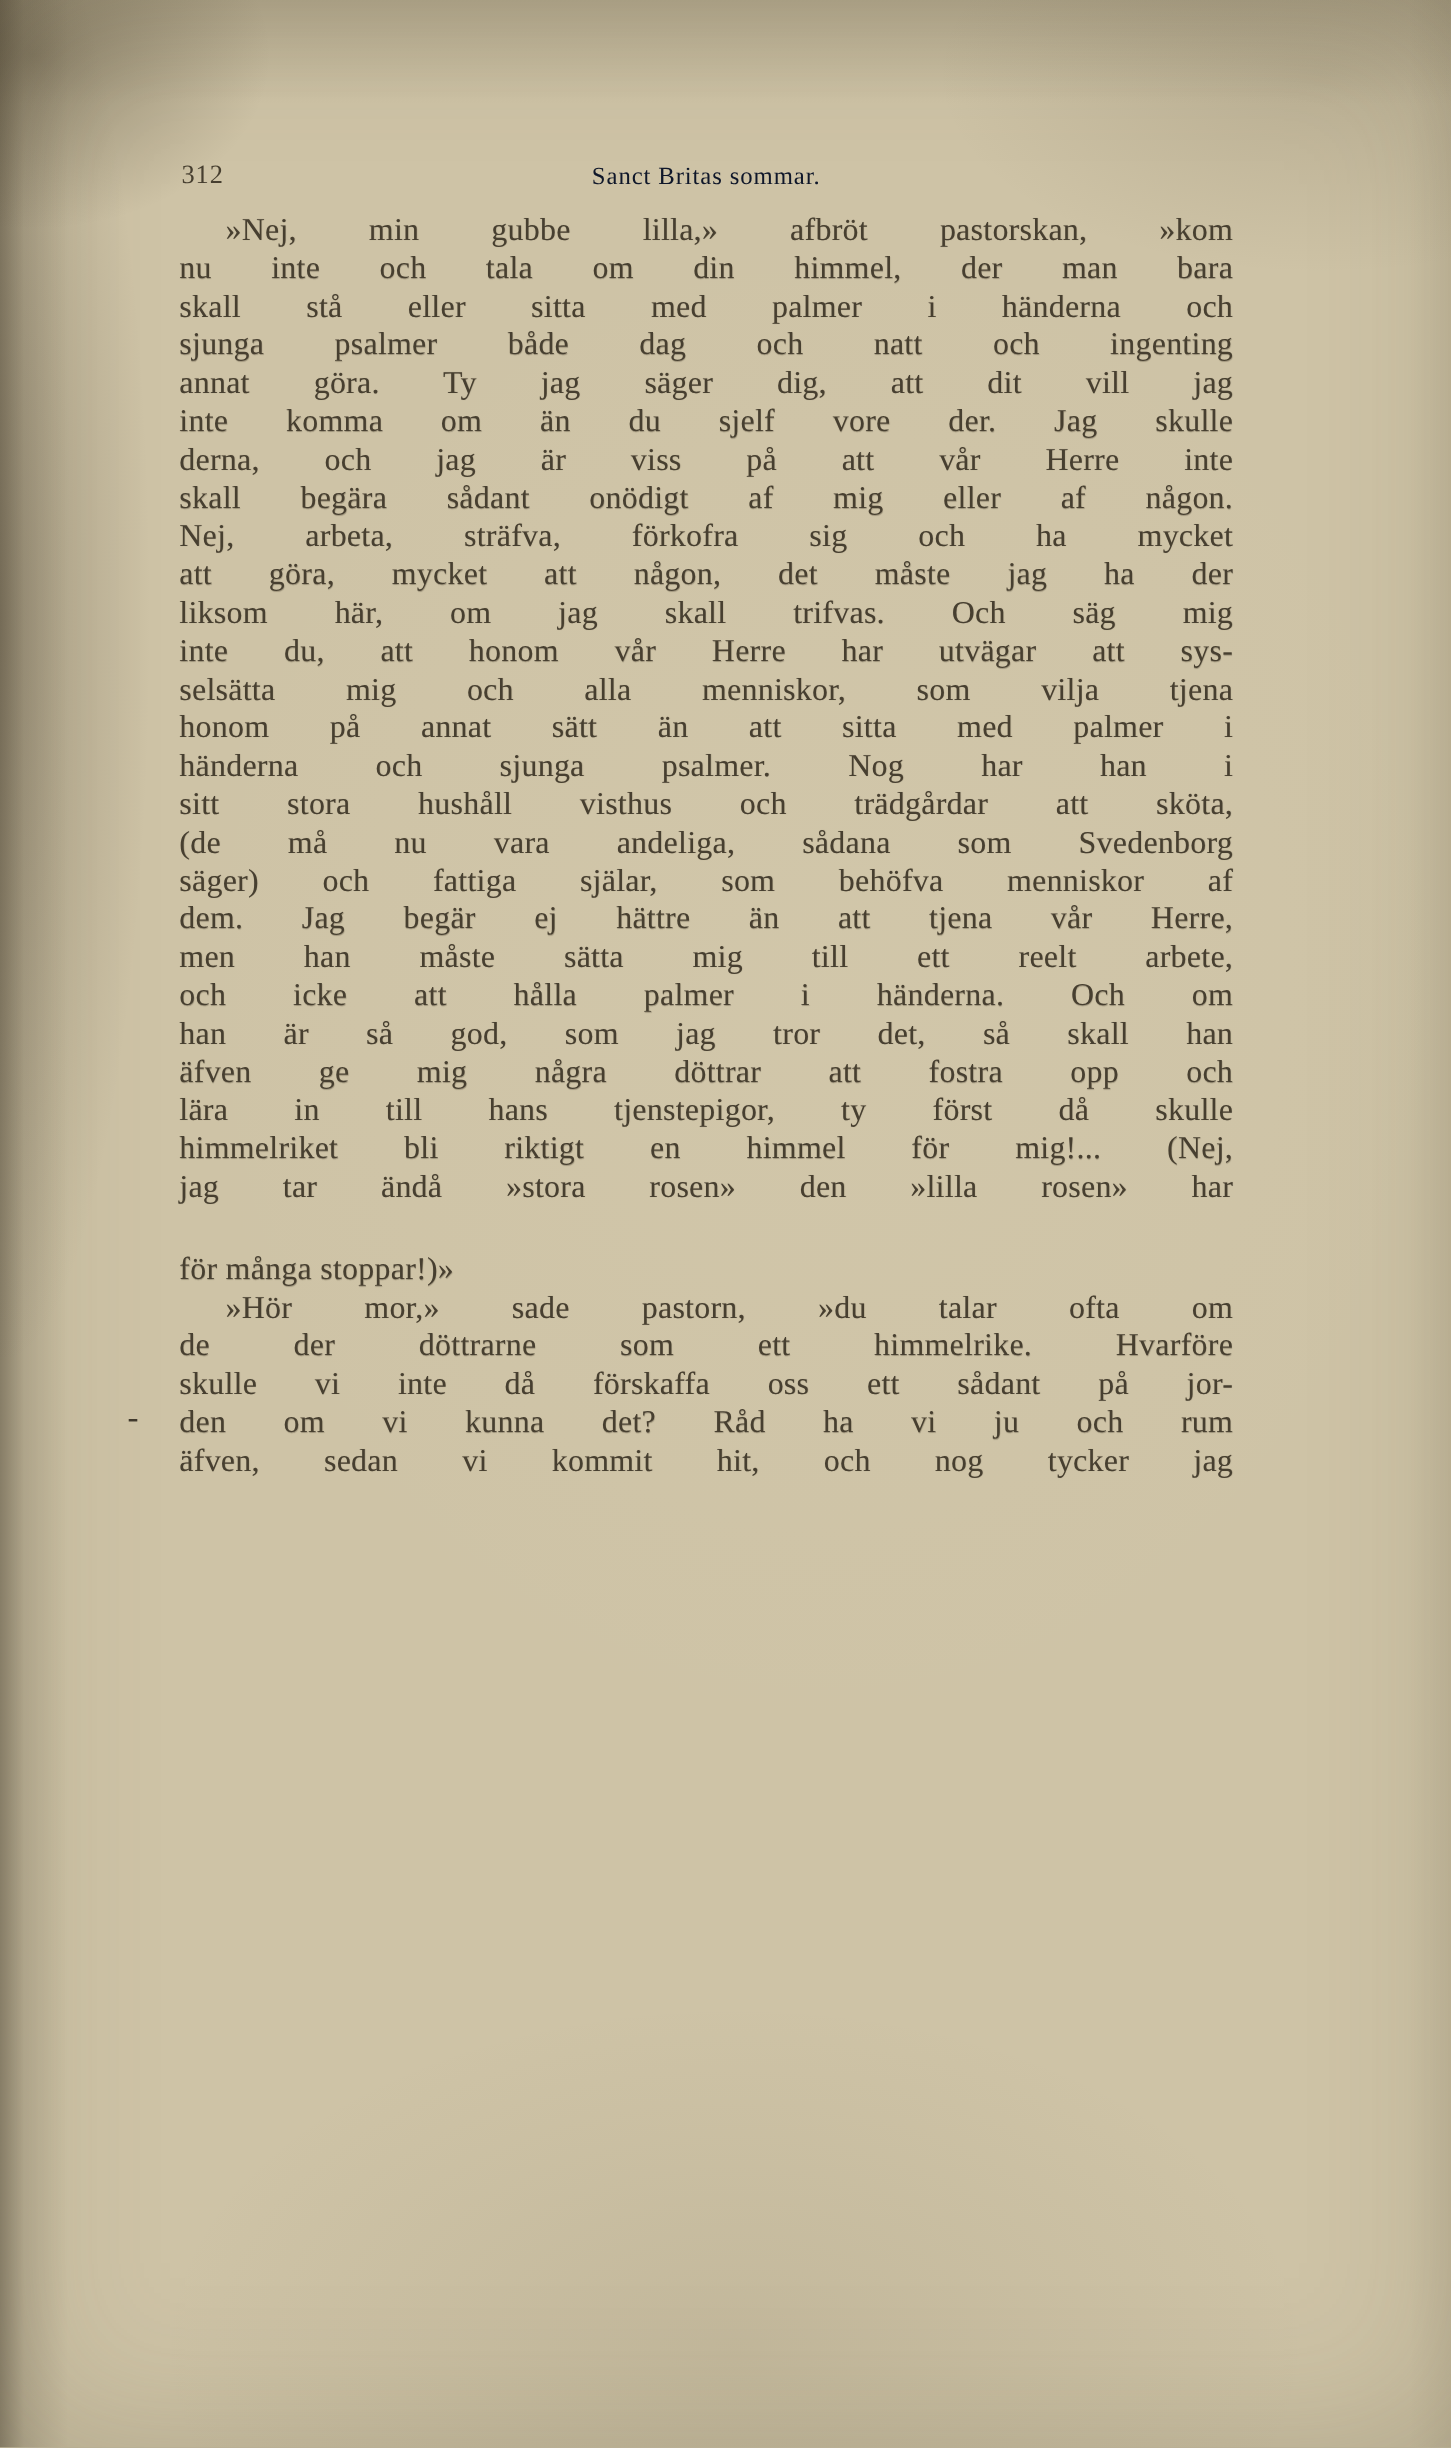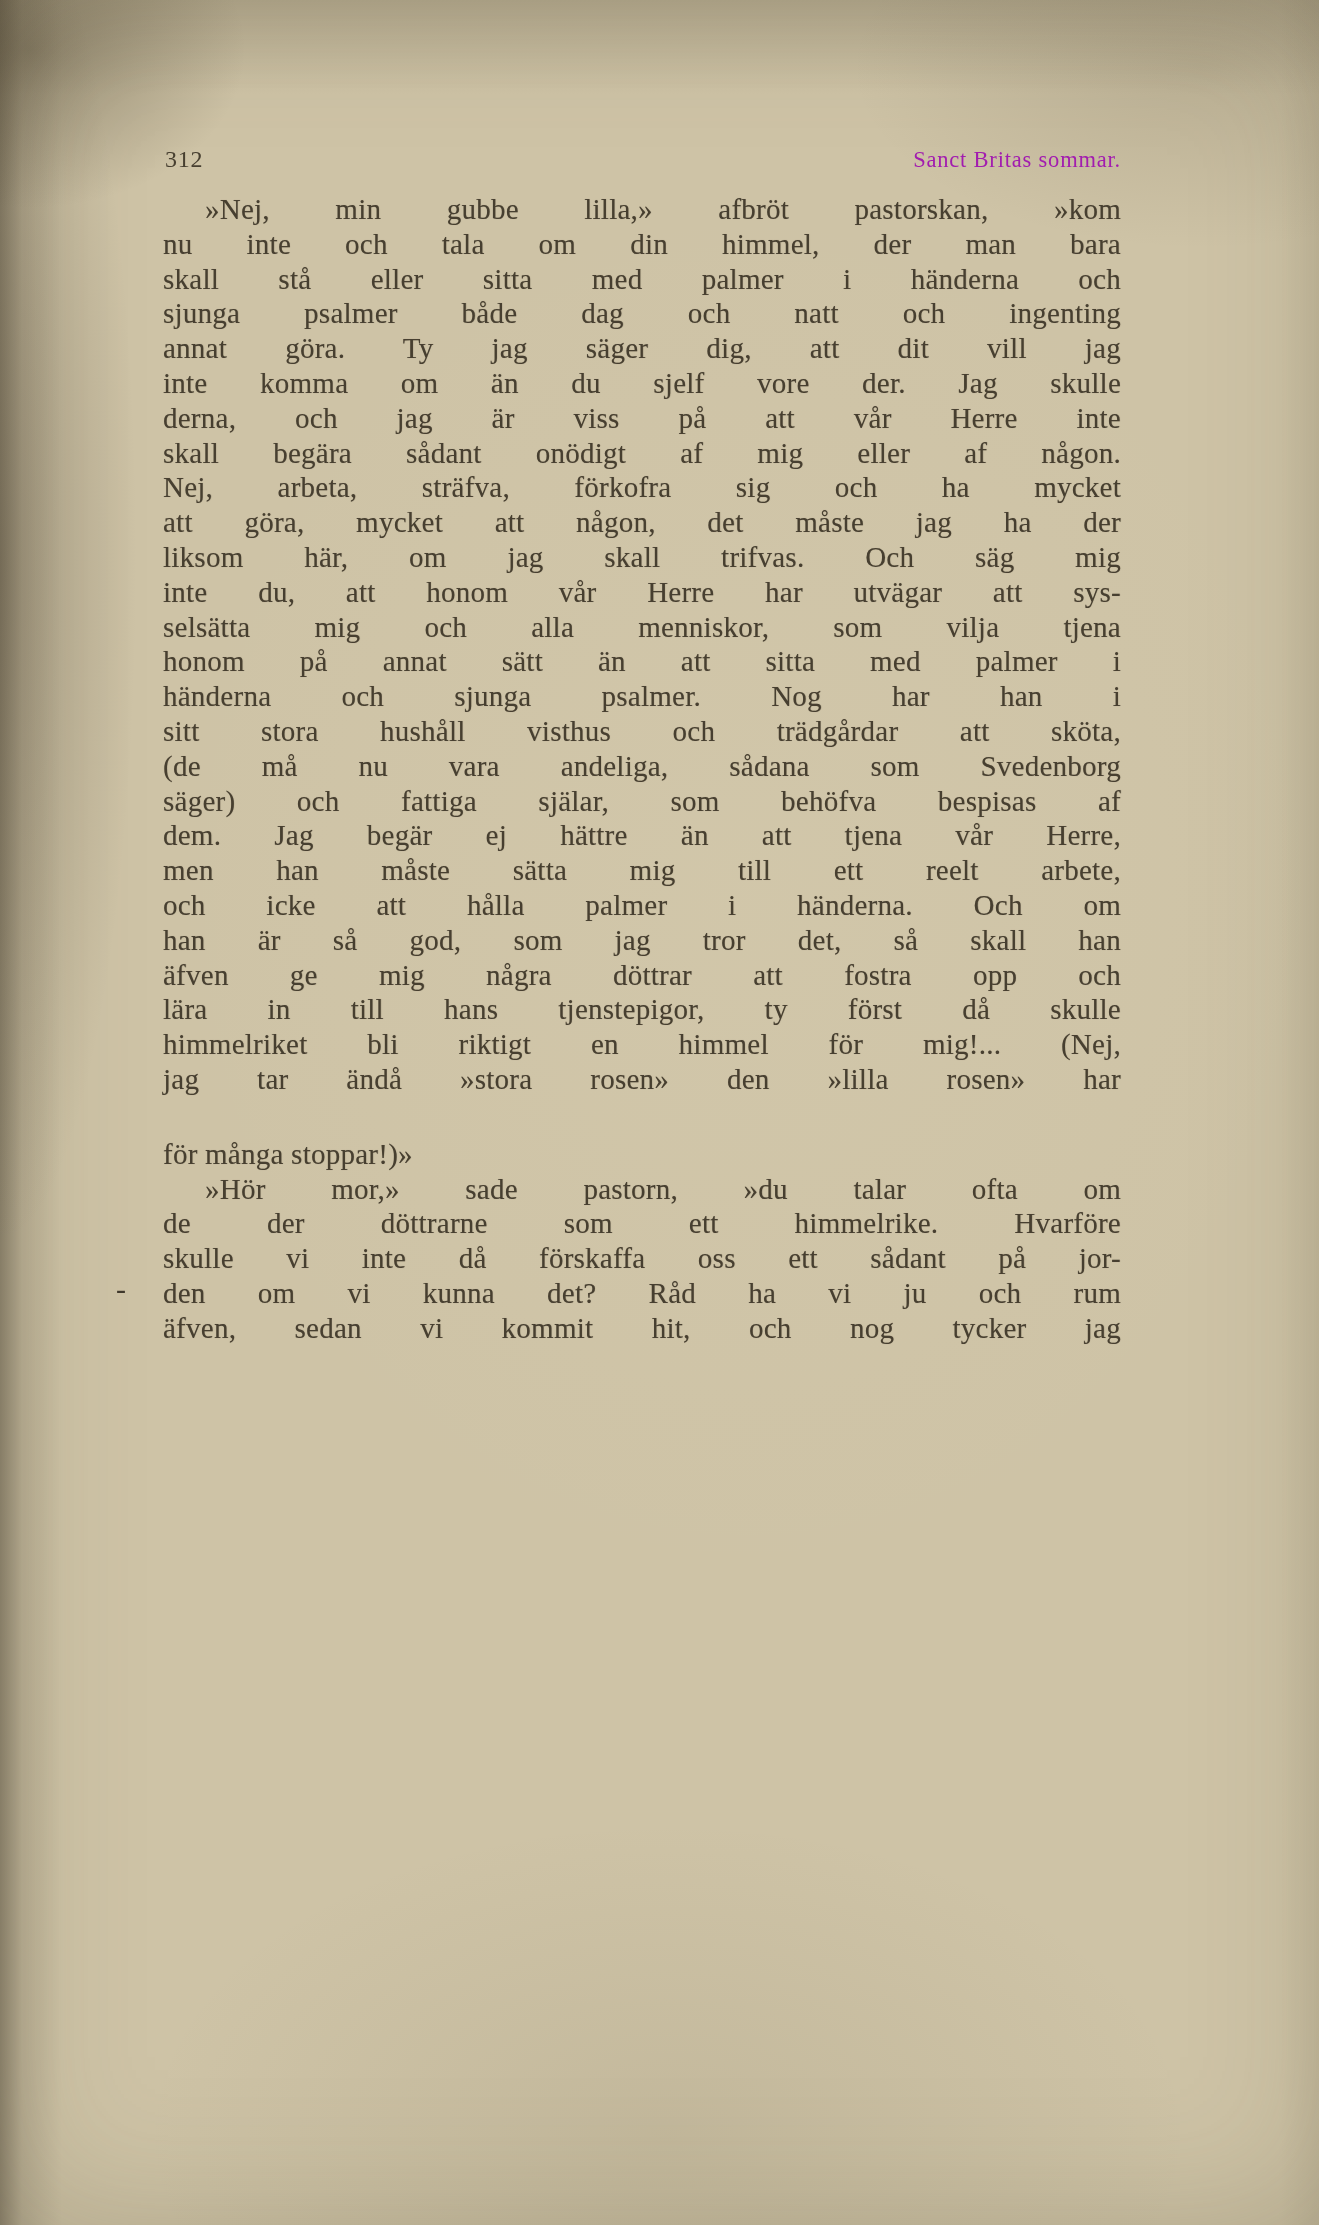--- a/index.html
+++ b/index.html
@@ -45,23 +45,23 @@
   .pagenum {
     position: absolute;
     left: 2px;
     top: 0;
   }
   .runtitle {
     position: absolute;
     left: 0;
     right: 0;
     top: 1px;
-    text-align: right;
+    text-align: center;
     font-size: 22.5px;
-    color: #a21caf;
+    color: #0f172a;
   }
   .textblock {
     position: absolute;
     top: 192px;
     left: 163px;
     width: 958px;
     font-size: 29px;
     line-height: 34.8px;
     letter-spacing: 0.25px;
     text-shadow: 0.3px 0.4px 0.7px rgba(58, 49, 34, 0.33);
@@ -108,21 +108,21 @@
       <div class="line">skall begära sådant onödigt af mig eller af någon.</div>
       <div class="line">Nej, arbeta, sträfva, förkofra sig och ha mycket</div>
       <div class="line">att göra, mycket att någon, det måste jag ha der</div>
       <div class="line">liksom här, om jag skall trifvas. Och säg mig</div>
       <div class="line">inte du, att honom vår Herre har utvägar att sys-</div>
       <div class="line">selsätta mig och alla menniskor, som vilja tjena</div>
       <div class="line">honom på annat sätt än att sitta med palmer i</div>
       <div class="line">händerna och sjunga psalmer. Nog har han i</div>
       <div class="line">sitt stora hushåll visthus och trädgårdar att sköta,</div>
       <div class="line">(de må nu vara andeliga, sådana som Svedenborg</div>
-      <div class="line">säger) och fattiga själar, som behöfva bespisas af</div>
+      <div class="line">säger) och fattiga själar, som behöfva menniskor af</div>
       <div class="line">dem. Jag begär ej hättre än att tjena vår Herre,</div>
       <div class="line">men han måste sätta mig till ett reelt arbete,</div>
       <div class="line">och icke att hålla palmer i händerna. Och om</div>
       <div class="line">han är så god, som jag tror det, så skall han</div>
       <div class="line">äfven ge mig några döttrar att fostra opp och</div>
       <div class="line">lära in till hans tjenstepigor, ty först då skulle</div>
       <div class="line">himmelriket bli riktigt en himmel för mig!... (Nej,</div>
       <div class="line">jag tar ändå »stora rosen» den »lilla rosen» har</div>
       <div class="line end">för många stoppar!)»</div>
       <div class="line indent">»Hör mor,» sade pastorn, »du talar ofta om</div>

